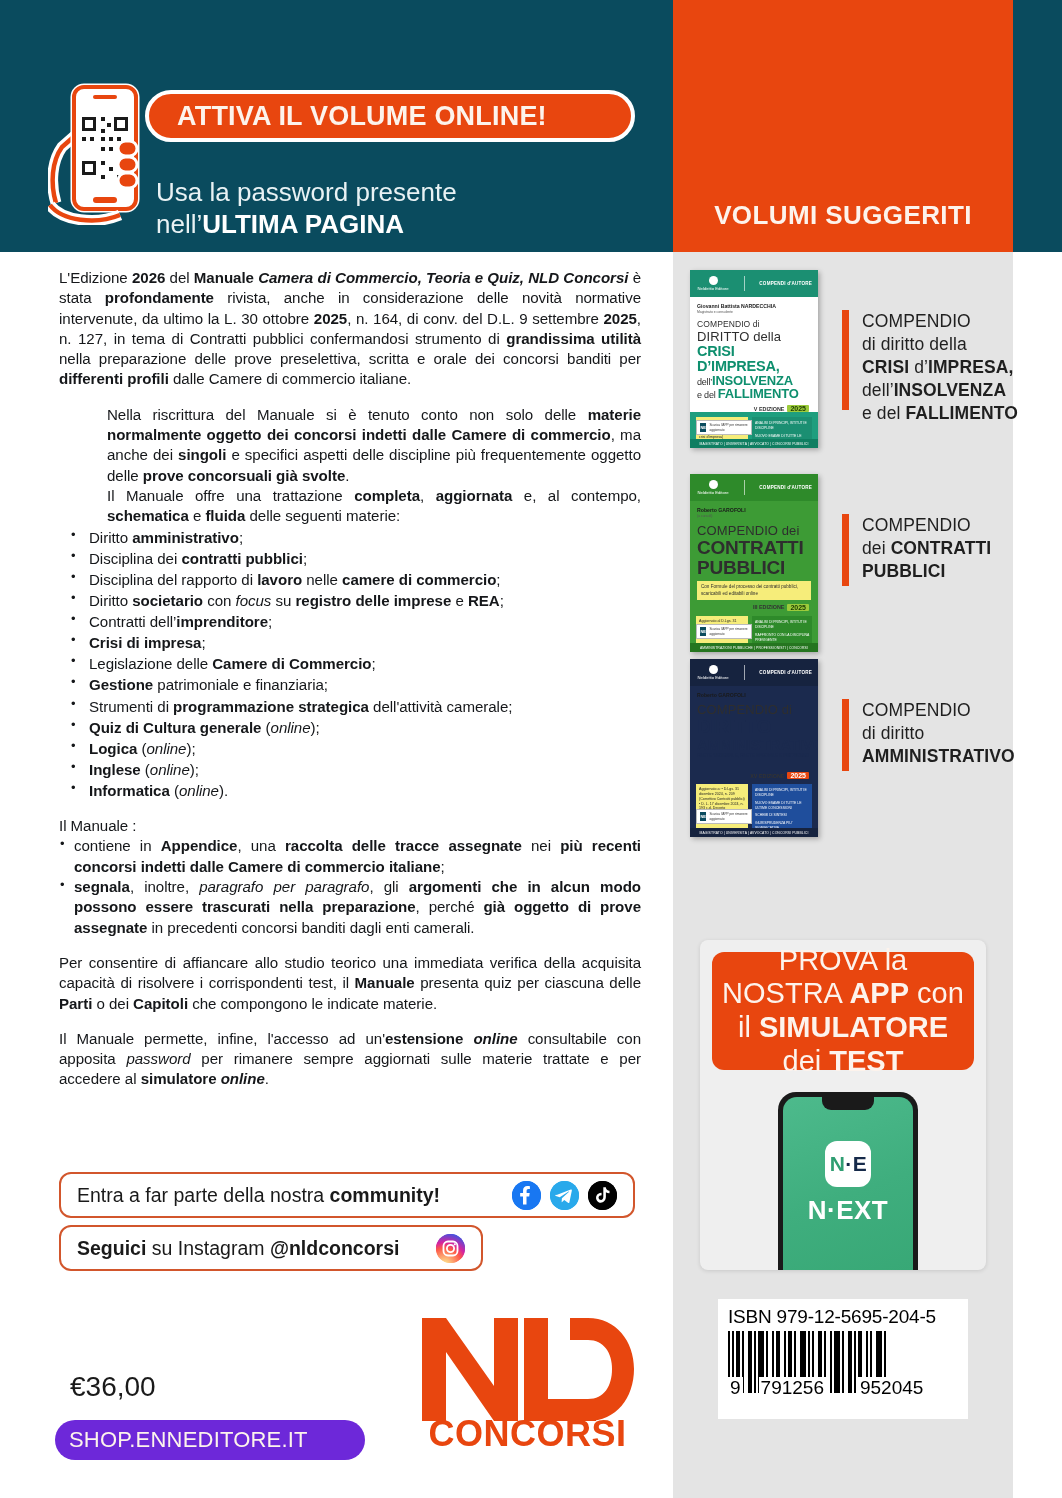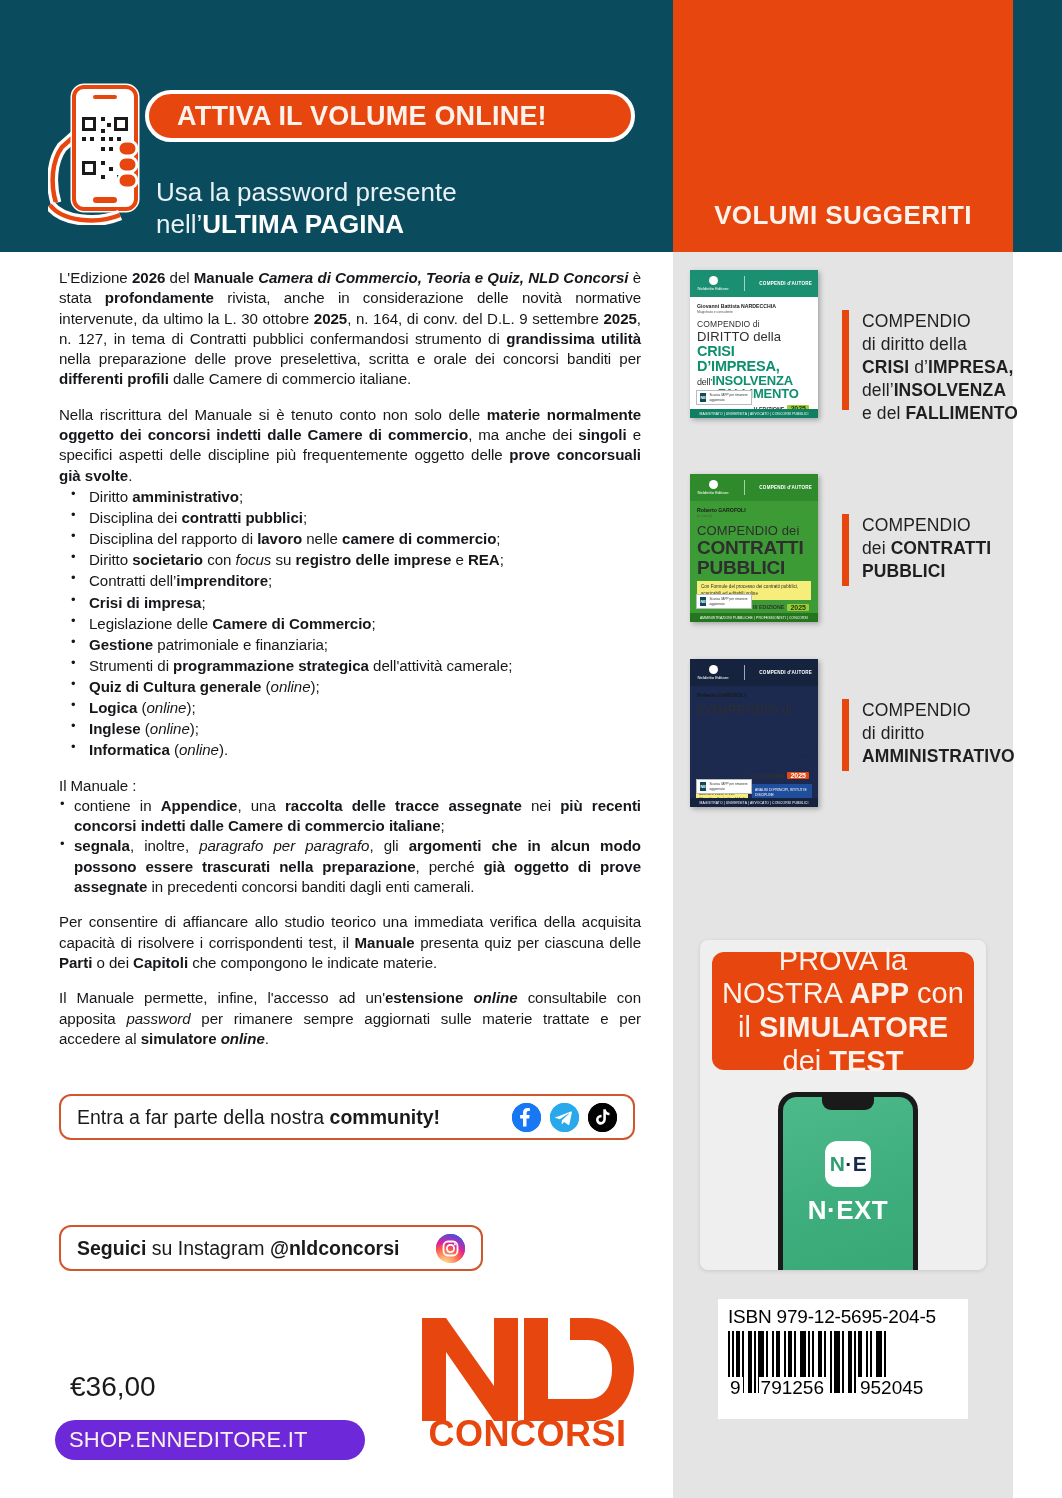--- a/index.html
+++ b/index.html
@@ -52,21 +52,21 @@
     background: #e4e4e4;
   }
 
   
   .vol-row { position: absolute; left: 690px; width: 330px; display: flex; }
   .vol-row.r1 { top: 270px; }
   .vol-row.r2 { top: 474px; }
   .vol-row.r3 { top: 659px; }
 
   .bookcover {
-    width: 128px; height: 148px; position: relative; flex: 0 0 128px;
+    width: 128px; height: 178px; position: relative; flex: 0 0 128px;
     box-shadow: 2px 2px 5px rgba(0,0,0,.28);
     overflow: hidden; background: #fff;
     font-family: "Liberation Sans", sans-serif;
   }
   .bc-top { height: 27px; display:flex; align-items:center; justify-content: space-between;
             padding: 0 6px; }
   .bc-pub { font-size: 4.2px; color: #fff; line-height: 1.25; text-align:center; width:34px;}
   .bc-pub .circ { width: 9px; height: 9px; border-radius: 50%; background:#fff; margin: 0 auto 1px; }
   .bc-comp { font-size: 4.6px; color:#fff; font-weight:bold; letter-spacing:.2px; display:flex; align-items:center; gap:2px;}
   .bc-sep { width:1px; height: 15px; background: rgba(255,255,255,.6); }
@@ -171,40 +171,40 @@
   .isbn-d2 { margin-left: 16px; }
   .isbn-d3 { margin-left: 32px; }
 
   
   .body-text {
     position: absolute; left: 59px; top: 268px; width: 582px;
     font-size: 15.1px; line-height: 1.345; color: #15171a; text-align: justify;
     letter-spacing: -.05px;
   }
   .body-text p { margin: 0 0 15px 0; }
-  .body-text p.tight { margin-bottom: 0; }
+  .body-text p.tight { margin-bottom: 0; margin-left: 48px; }
   .body-text b { font-weight: bold; }
   .body-text i { font-style: italic; }
   ul.matters { list-style: none; margin: 0 0 0 0; padding: 0; }
   ul.matters li { position: relative; padding-left: 30px; text-align: left; line-height: 1.40; }
   ul.matters li:before {
     content: "\2022"; position: absolute; left: 12px; top: -1px; font-size: 13px;
   }
   ul.appendix { list-style: none; margin: 0; padding: 0; }
   ul.appendix li { position: relative; padding-left: 15px; text-align: justify; line-height: 1.345; margin-bottom:0;}
   ul.appendix li:before {
     content: "\2022"; position: absolute; left: 1px; top: -1px; font-size: 13px;
   }
 
   
   .comm-box {
     position: absolute; border: 2.5px solid #d2562c; border-radius: 12px;
     display: flex; align-items: center; padding: 0 16px; background:#fff;
   }
-  .comm1 { left: 59px; top: 1094px; width: 576px; height: 46px; }
+  .comm1 { left: 59px; top: 1172px; width: 576px; height: 46px; }
   .comm2 { left: 59px; top: 1225px; width: 424px; height: 46px; }
   .comm-label { font-size: 19.5px; color:#1a1a1a; }
   .comm-label b { font-weight: bold; }
   .social-icons { margin-left: auto; display:flex; align-items:center; gap: 9px; }
   .si { width: 29px; height: 29px; border-radius: 50%; display:flex; align-items:center;
         justify-content:center; color:#fff; font-weight:bold; font-size:17px; }
   .si-fb { background:#1877f2; }
   .si-tg { background:#29a9eb; }
   .si-tt { background:#010101; }
   .si-ig { background: radial-gradient(circle at 30% 107%, #fdf497 0%, #fd5949 45%, #d6249f 60%, #285AEB 90%); }
@@ -515,20 +515,21 @@
     <span class="g isbn-d2">791256</span>
     <span class="g isbn-d3">952045</span>
   </div>
 </div>
 
 <div class="body-text">
   <p><span>L'Edizione </span><b>2026</b><span> del </span><b>Manuale </b><b><i>Camera di Commercio, Teoria e Quiz, NLD Concorsi</i></b><span> è stata </span><b>profondamente</b><span> rivista, anche in considerazione delle novità normative intervenute, da ultimo la L. 30 ottobre </span><b>2025</b><span>, n. 164, di conv. del D.L. 9 settembre </span><b>2025</b><span>, n. 127, in tema di Contratti pubblici confermandosi strumento di </span><b>grandissima utilità</b><span> nella preparazione delle prove preselettiva, scritta e orale dei concorsi banditi per </span><b>differenti profili</b><span> dalle Camere di commercio italiane.</span></p>
 
   <p class="tight"><span>Nella riscrittura del Manuale si è tenuto conto non solo delle </span><b>materie normalmente oggetto dei concorsi indetti dalle Camere di commercio</b><span>, ma anche dei </span><b>singoli</b><span> e specifici aspetti delle discipline più frequentemente oggetto delle </span><b>prove concorsuali già svolte</b><span>.</span></p>
 
+  <p class="tight"><span>Il Manuale offre una trattazione </span><b>completa</b><span>, </span><b>aggiornata</b><span> e, al contempo, </span><b>schematica</b><span> e </span><b>fluida</b><span> delle seguenti materie:</span></p>
 
   <ul class="matters">
     <li><span>Diritto </span><b>amministrativo</b><span>;</span></li>
     <li><span>Disciplina dei </span><b>contratti pubblici</b><span>;</span></li>
     <li><span>Disciplina del rapporto di </span><b>lavoro</b><span> nelle </span><b>camere di commercio</b><span>;</span></li>
     <li><span>Diritto </span><b>societario</b><span> con </span><i>focus</i><span> su </span><b>registro delle imprese</b><span> e </span><b>REA</b><span>;</span></li>
     <li><span>Contratti dell’</span><b>imprenditore</b><span>;</span></li>
     <li><b>Crisi di impresa</b><span>;</span></li>
     <li><span>Legislazione delle </span><b>Camere di Commercio</b><span>;</span></li>
     <li><b>Gestione</b><span> patrimoniale e finanziaria;</span></li>

